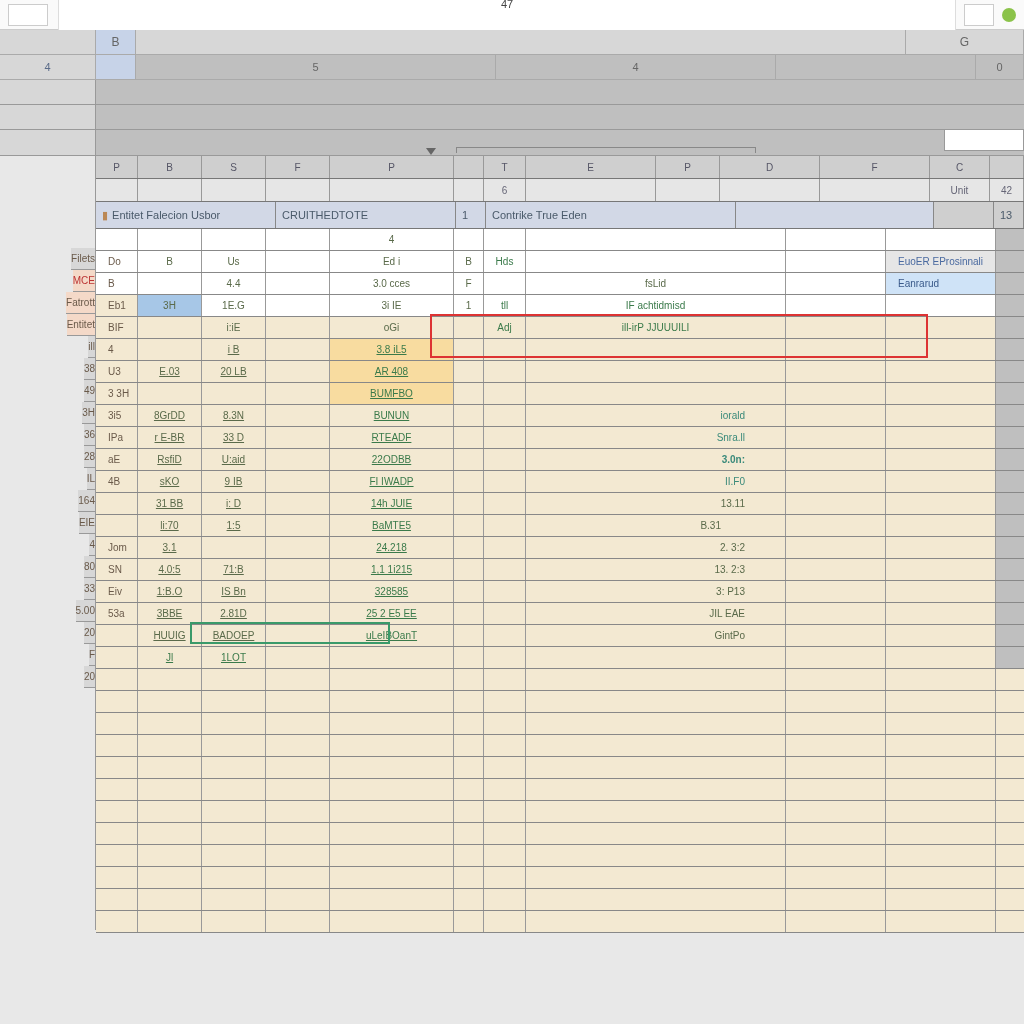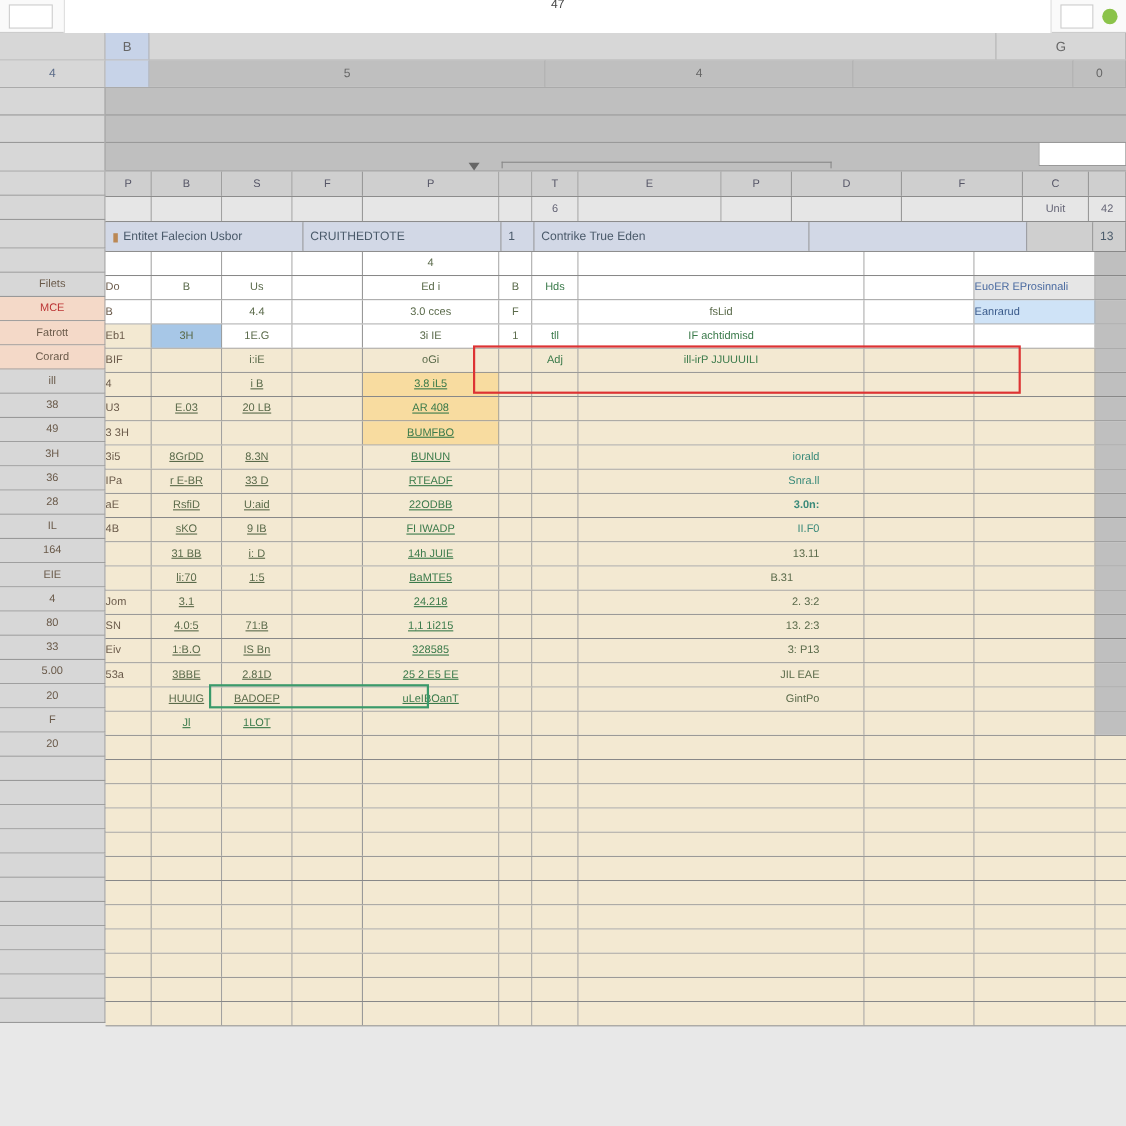--- a/index.html
+++ b/index.html
@@ -74,21 +74,21 @@
     display:flex;align-items:center;justify-content:center;color:#666;font-size:11px;
   }
 
   
   .inner-area {
     position: relative;
     display: grid;
     grid-template-columns: 96px 928px;
   }
   .row-gutter {
-    display: flex; flex-direction: column;
+    display: flex; flex-direction: column; align-items: flex-end;
   }
   .rnum {
     height: 22px;
     border-right:1px solid #999;
     border-bottom:1px solid #999;
     background:#d7d7d7;
     display:flex;align-items:center;justify-content:center;
     color:#6a5a4a;font-size:10px;
   }
   .rnum.hl-red { color:#b33; background:#f4d9c8; }
@@ -129,21 +129,21 @@
     border-bottom:1px solid #888;
     height:22px;
   }
   .c {
     border-right:1px solid #999;
     display:flex;align-items:center;justify-content:center;
     font-size:10px;color:#5a6a4a;
     overflow:hidden;white-space:nowrap;
     background:#fff;
   }
-  .c.lbl { justify-content:flex-start;padding-left:0;color:#6a5a4a; }
+  .c.lbl { justify-content:flex-start;padding-left:12px;color:#6a5a4a; }
   .c.under { text-decoration: underline; }
   .c.green { color:#3a7a4a; }
   .c.teal { color:#3a8a7a; }
   .c.orange-bg { background:#f8dca0; }
   .c.cream { background:#f3e9d2; }
   .c.gray-bg { background:#bfbfbf; }
   .c.hl-blue { background:#cfe3f7; }
   .c.hl-sel { background:#a7c7e7; }
 
   .selection-red {
@@ -219,21 +219,21 @@
 <div class="inner-area">
 
   <div class="row-gutter">
     <div class="rnum" style="height:22px;"></div>
     <div class="rnum" style="height:22px;"></div>
     <div class="rnum" style="height:26px;"></div>
     <div class="rnum" style="height:22px;"></div>
     <div class="rnum">Filets</div>
     <div class="rnum hl-red">MCE</div>
     <div class="rnum hl-orange">Fatrott</div>
-    <div class="rnum hl-orange">Corard</div>
+    <div class="rnum hl-orange">Entitet</div>
     <div class="rnum">ill</div>
     <div class="rnum">38</div>
     <div class="rnum">49</div>
     <div class="rnum">3H</div>
     <div class="rnum">36</div>
     <div class="rnum">28</div>
     <div class="rnum">IL</div>
     <div class="rnum">164</div>
     <div class="rnum">EIE</div>
     <div class="rnum">4</div>

